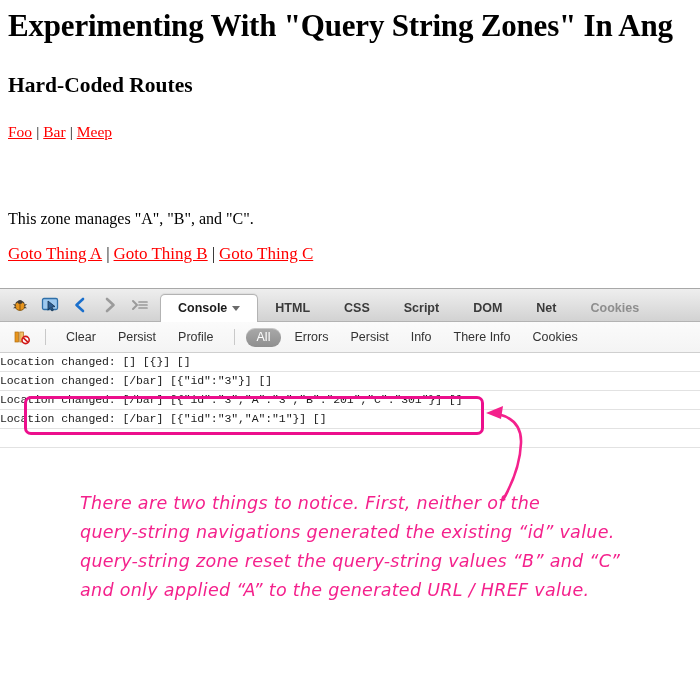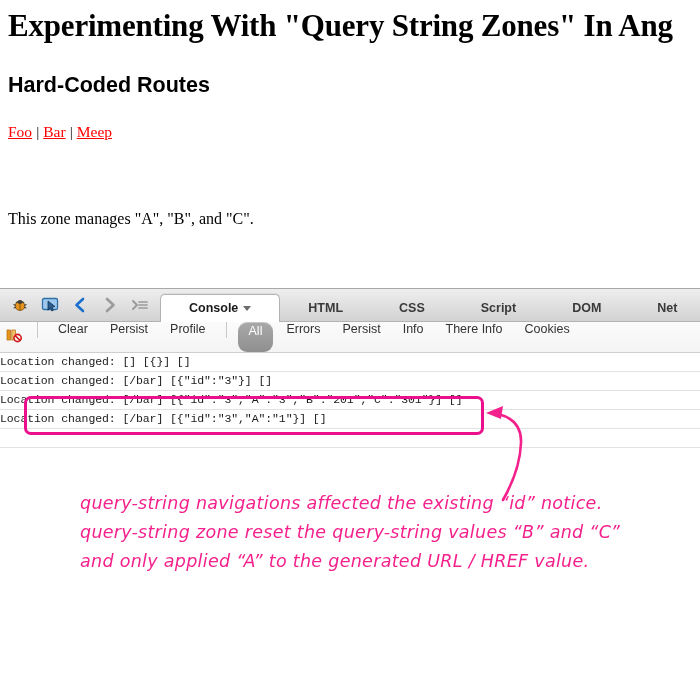--- a/index.html
+++ b/index.html
@@ -35,21 +35,21 @@
     font-weight: bold;
     font-size: 31px;
     line-height: 36px;
     color: #000000;
     letter-spacing: -0.2px;
   }
   .section-head {
     position: absolute;
     left: 8px;
     white-space: nowrap;
-    font-family: Liberation Sans, sans-serif;
+    font-family: Liberation Serif, serif;
     font-weight: bold;
     font-size: 21.5px;
     line-height: 24px;
     color: #000000;
   }
   .head-hardcoded { top: 73px; }
   .head-querystring { top: 162px; }
 
   .linkrow {
     position: absolute;
@@ -118,21 +118,21 @@
   .fb-tabs {
     display: flex;
     align-items: flex-end;
     height: 32px;
     margin-left: 6px;
   }
   .fb-tab {
     font-size: 12.5px;
     font-weight: bold;
     color: #3a3a3a;
-    padding: 0 28px;
+    padding: 0 17px;
     height: 26px;
     line-height: 26px;
     white-space: nowrap;
   }
   .fb-tab.dim { color: #8e8e8e; }
   .fb-tab.active {
     background: #ffffff;
     border: 1px solid #b3b3b3;
     border-bottom: none;
     border-radius: 5px 5px 0 0;
@@ -152,20 +152,22 @@
     border-top: 5px solid #6b6b6b;
     vertical-align: middle;
   }
 
   .fb-optionbar {
     position: relative;
     height: 30px;
     background: linear-gradient(to bottom, #fbfbfb 0%, #f4f4f4 100%);
     border-bottom: 1px solid #cfcfcf;
     display: flex;
+    align-items: center;
+    padding-left: 8px;
   }
   .opt-sep {
     width: 1px;
     height: 16px;
     background: #c9c9c9;
     margin: 0 9px;
   }
   .fb-opt {
     font-size: 12.5px;
     color: #333333;
@@ -240,20 +242,23 @@
 
   <div class="section-head head-hardcoded">Hard-Coded Routes</div>
 
   <div class="linkrow linkrow-routes">
     <a href="#">Foo</a><span class="sep">|</span><a href="#">Bar</a><span class="sep">|</span><a href="#">Meep</a>
   </div>
 
 
   <div class="body-text">This zone manages "A", "B", and "C".</div>
 
+  <div class="linkrow linkrow-zone">
+    <a href="#">Goto Thing A</a><span class="sep">|</span><a href="#">Goto Thing B</a><span class="sep">|</span><a href="#">Goto Thing C</a>
+  </div>
 </div>
 
 <div class="firebug">
 
   <div class="fb-tabbar">
 
     <div class="fb-icons">
 
       <span class="icon-btn">
         <svg width="18" height="16" viewBox="0 0 18 16">
@@ -345,17 +350,18 @@
 <div class="overlay">
 
   <div class="highlight-box"></div>
 
   <svg width="700" height="682" style="position:absolute;left:0;top:0;">
     <path d="M503 500 Q520 470 521 443 Q522 420 498 414" fill="none" stroke="#f4218c" stroke-width="2.6" stroke-linecap="round"></path>
     <path d="M486 413 L503 406 L501 419 Z" fill="#f4218c"></path>
   </svg>
 
   <div class="annotation">
-    <div>query-string navigations affected the existing “id” notice.</div>
+    <div>There are two things to notice. First, neither of the</div>
+    <div>query-string navigations generated the existing “id” value.</div>
     <div>query-string zone reset the query-string values “B” and “C”</div>
     <div>and only applied “A” to the generated URL / HREF value.</div>
   </div>
 </div>
 
 </body></html>

